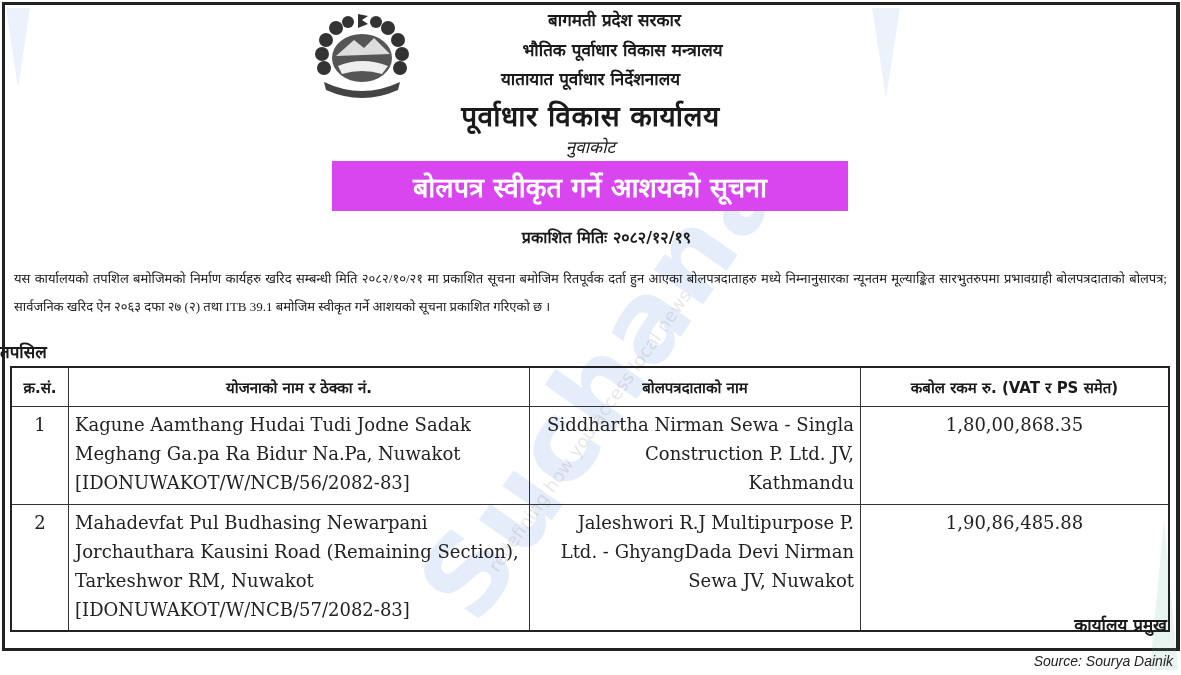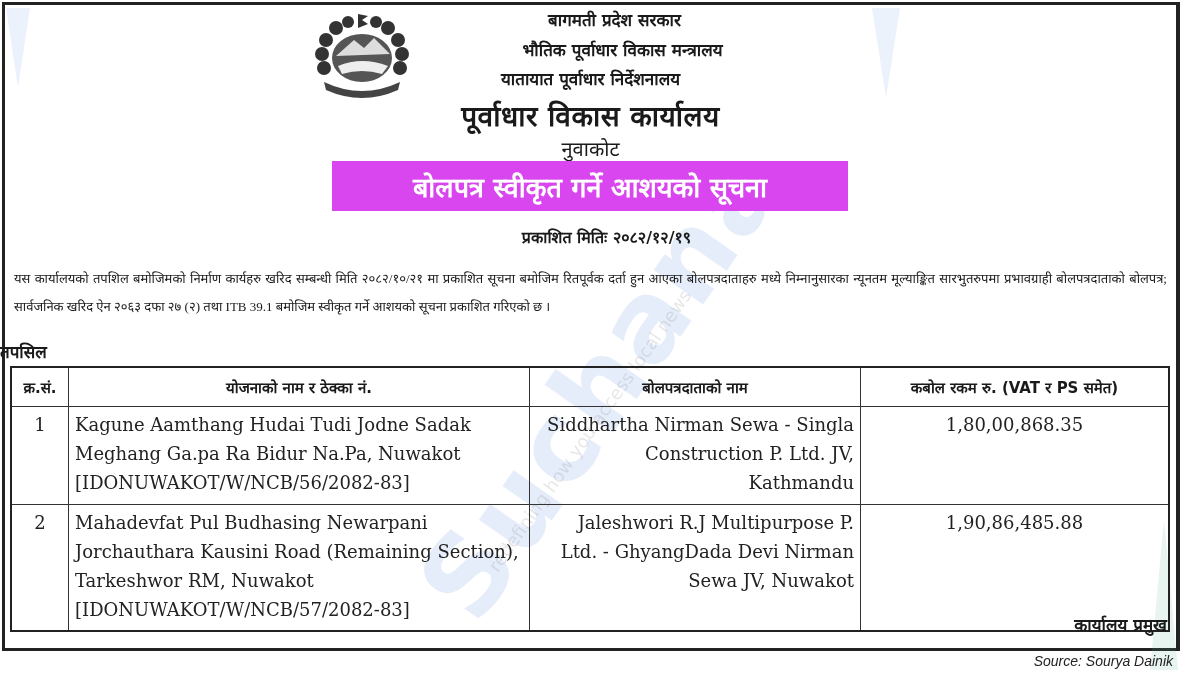--- a/index.html
+++ b/index.html
@@ -24,21 +24,21 @@
   .wm-tri { position: absolute; width: 0; height: 0; }
   .logo { position: absolute; left: 312px; top: 10px; width: 100px; height: 90px; }
   .hdr-line {
     position: absolute; left: 0; width: 1181px; text-align: center;
     font-family: "DejaVu Sans", sans-serif;
   }
   .h1 { top: 8px; font-size: 17px; font-weight: bold; padding-left: 0; margin-left: 24px; }
   .h2 { top: 38px; font-size: 17px; font-weight: bold; margin-left: 32px; }
   .h3 { top: 67px; font-size: 17px; font-weight: bold; }
   .h4 { top: 96px; font-size: 28px; font-weight: bold; letter-spacing: 0.5px; }
-  .h5 { top: 135px; font-size: 20px; }
+  .h5 { top: 135px; font-size: 17px; font-style: italic; }
   .h1, .h2, .h3, .h4, .h5 { left: 0; }
   .title-bar {
     position: absolute; left: 332px; top: 161px; width: 516px; height: 50px;
     background: #d946ef; color: #fff; display: flex; align-items: center; justify-content: center;
     font-family: "DejaVu Sans", sans-serif; font-size: 27px; font-weight: bold;
   }
   .pub-date {
     position: absolute; left: 0; top: 226px; width: 1181px; text-align: center;
     font-family: "DejaVu Sans", sans-serif; font-size: 16px; font-weight: bold; padding-left: 16px;
   }

